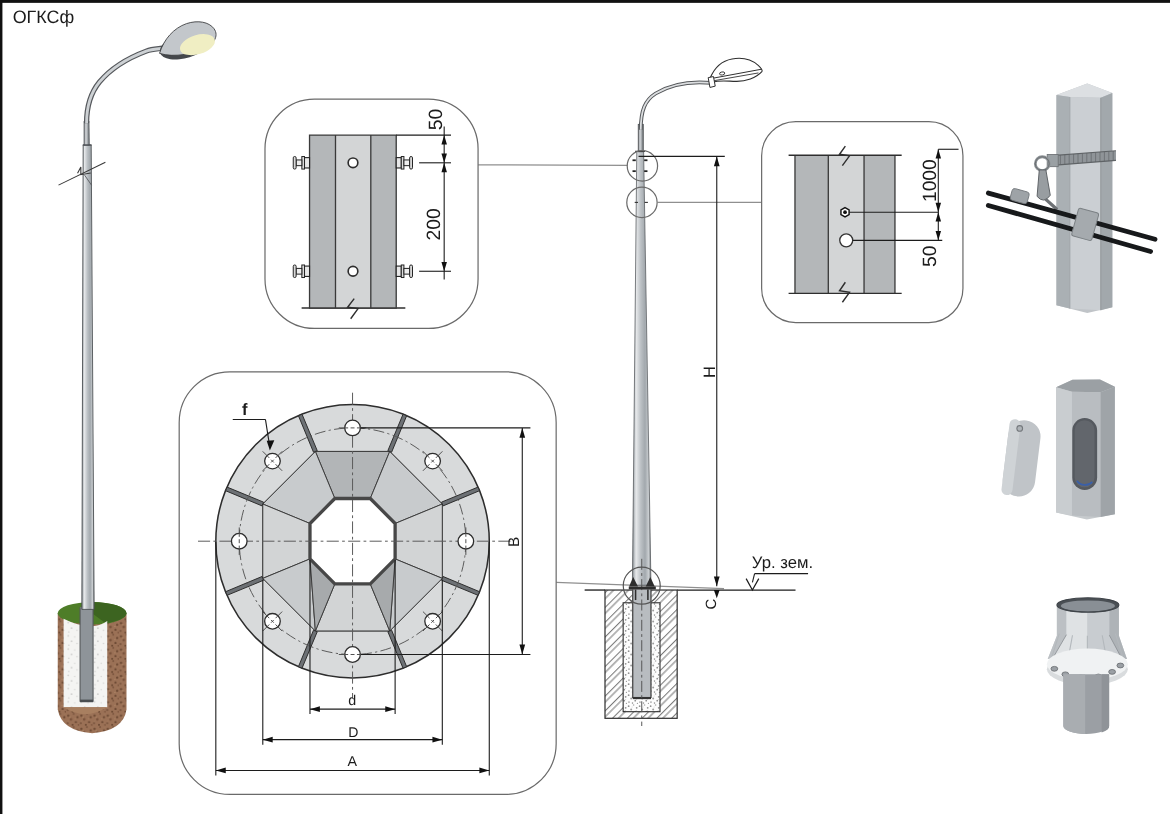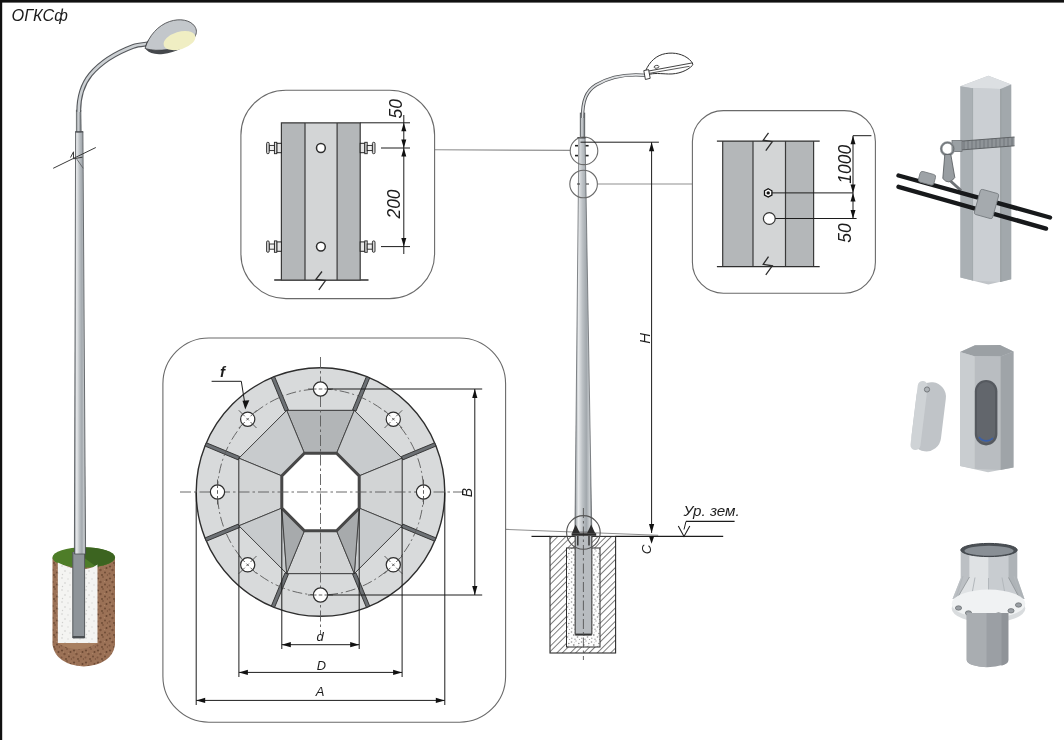--- a/index.html
+++ b/index.html
@@ -1,17 +1,17 @@
 <!DOCTYPE html>
 <html><head>
 <meta charset="utf-8">
 <style>
 html,body{margin:0;padding:0;background:#fff;}
 #page{position:relative;width:1064px;height:740px;overflow:hidden;background:#fff;
-font-family:"Liberation Sans",sans-serif;font-style:italic;}
+font-family:"Liberation Sans",sans-serif;}
 svg{position:absolute;top:0;left:0;}
 text{font-family:"Liberation Sans",sans-serif;fill:#1c1c1c;}
 </style>
 </head>
 <body>
 <div id="page">
 <svg width="1064" height="740" viewBox="0 0 1064 740">
 <defs>
 <linearGradient id="poleG" x1="0" y1="0" x2="1" y2="0">
  <stop offset="0" stop-color="#757a7e"></stop>

